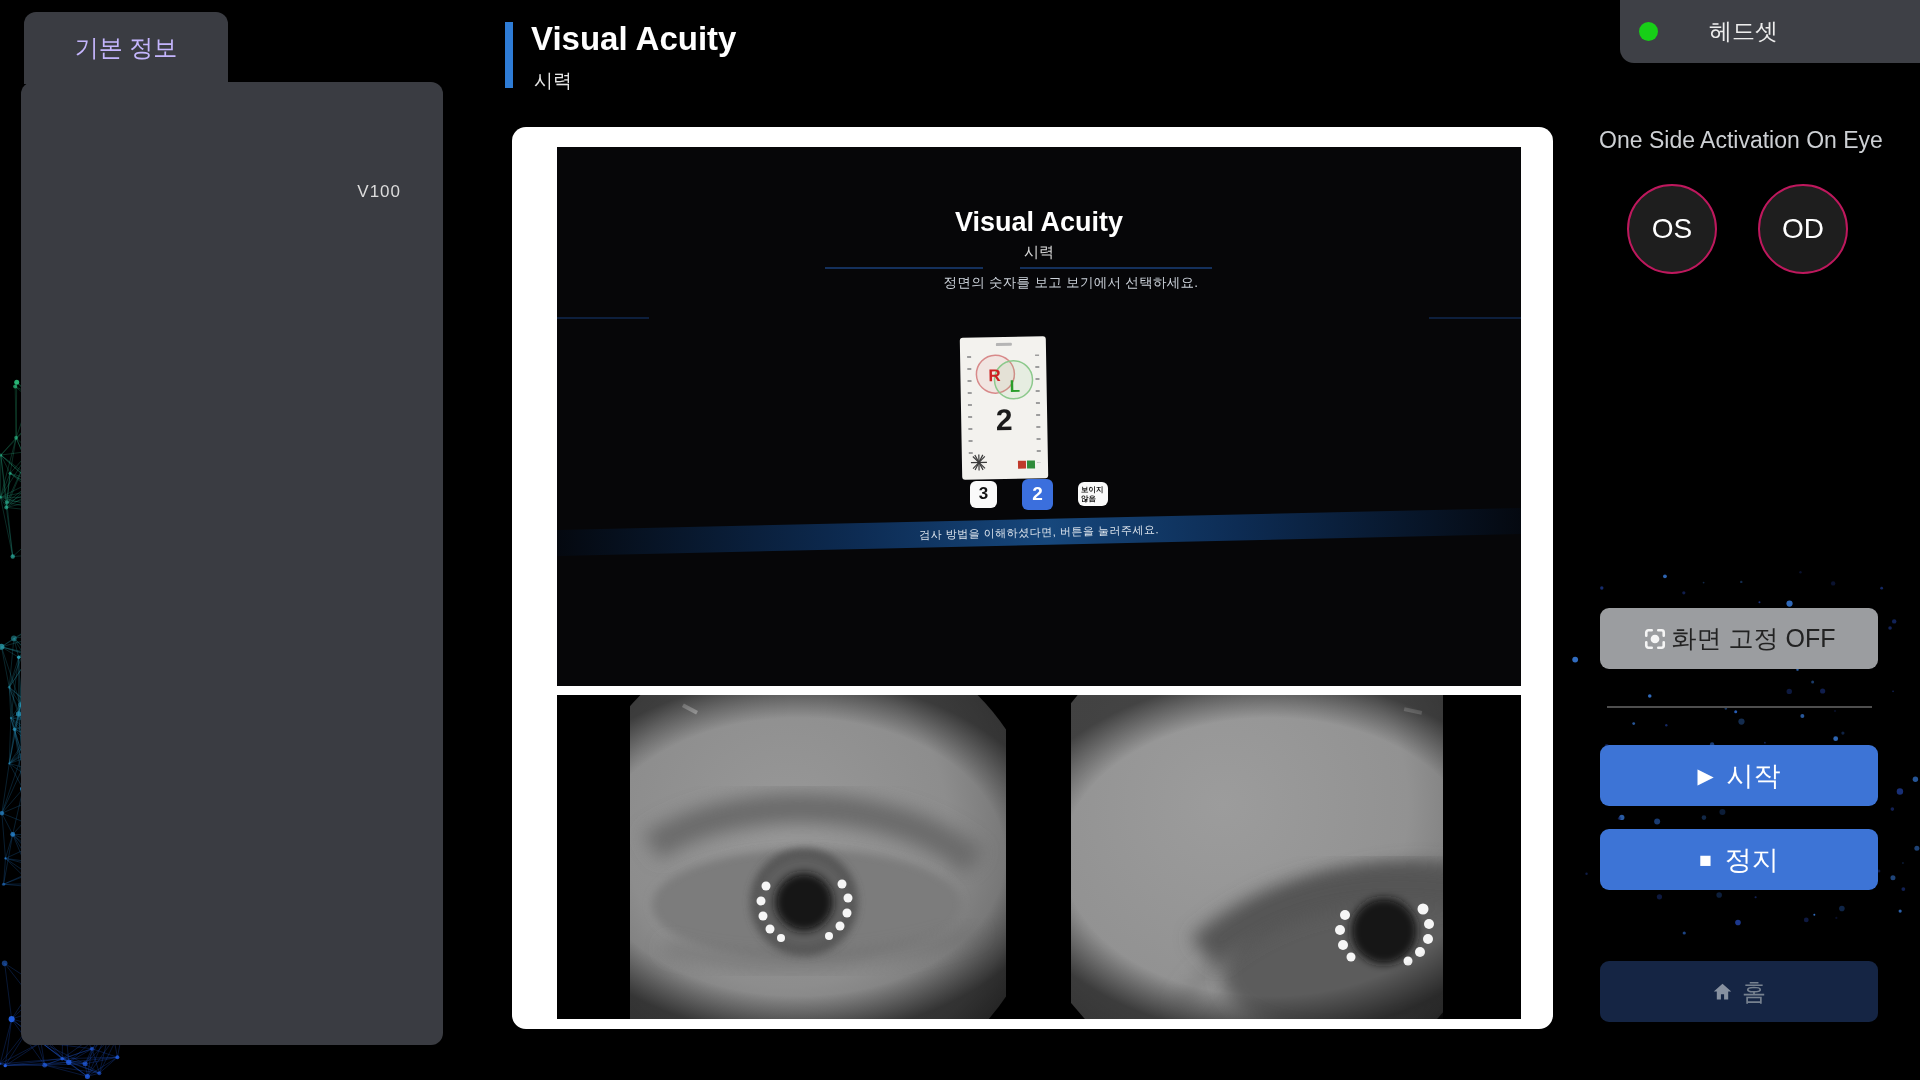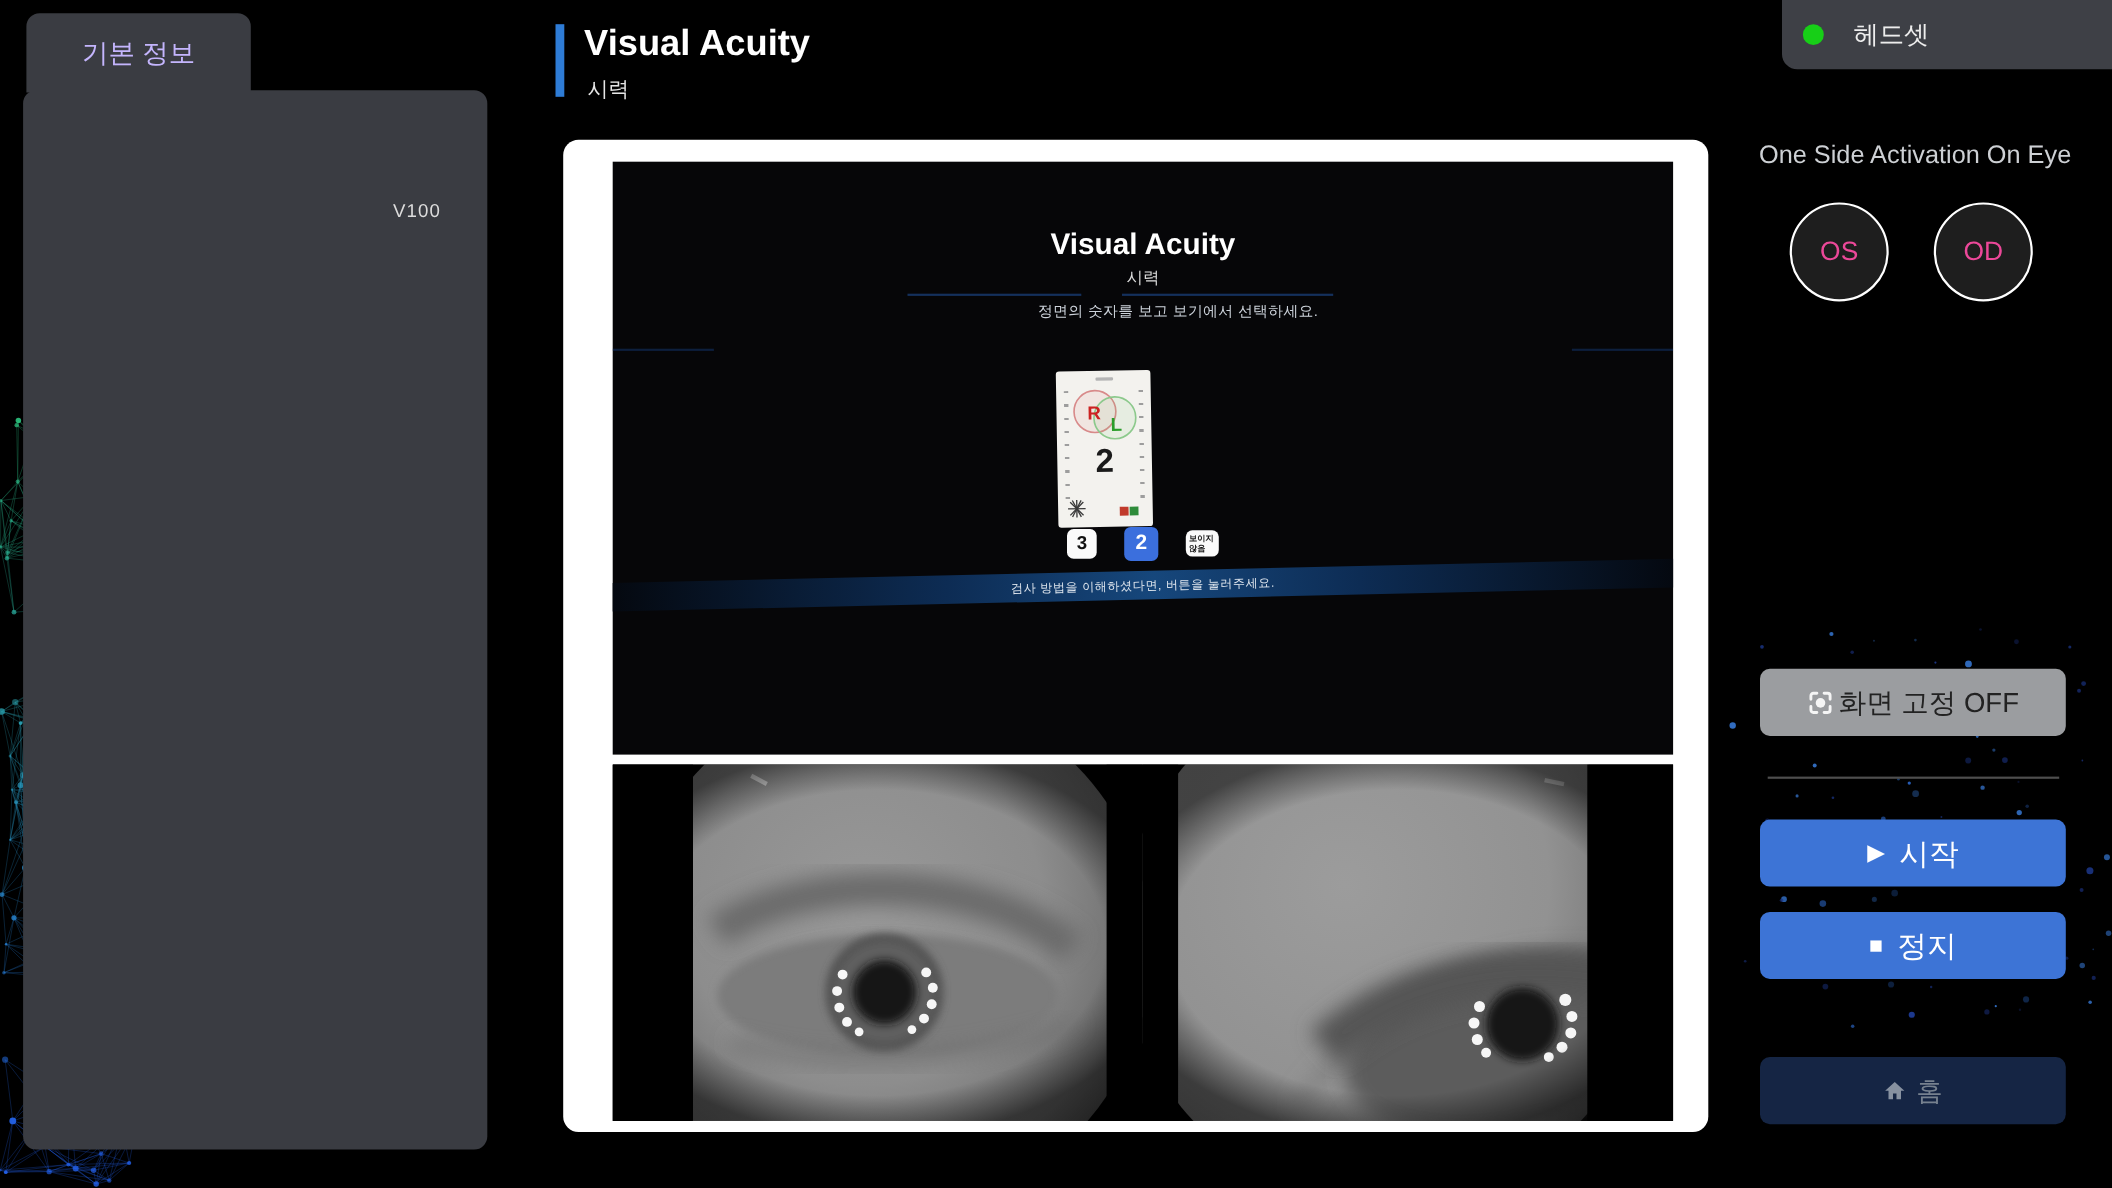--- a/index.html
+++ b/index.html
@@ -40,31 +40,31 @@
 
   
   .title-accent { position:absolute; left:505px; top:22px; width:8px; height:66px; background:#2e7cd6; z-index:2; }
   .page-title { position:absolute; left:531px; top:20px; font-size:33px; font-weight:bold; color:#fff; z-index:2; }
   .page-subtitle { position:absolute; left:534px; top:68px; font-size:19px; color:#e6e6e6; z-index:2; }
 
   
   .headset-bar {
     position:absolute; left:1620px; top:0; width:300px; height:63px; z-index:3;
     background:#3e4046; border-radius:0 0 0 14px;
-    display:flex; align-items:center; padding-left:19px;
+    display:flex; align-items:center; padding-left:19px;gap:24px;
   }
   .headset-dot { width:19px; height:19px; border-radius:50%; background:var(--headset-green,#17cf17); margin-right:27px; }
   .headset-label { font-size:23px; color:#ededed; }
 
   
   .activation-title { position:absolute; left:1583px; top:127px; width:316px; text-align:center; font-size:23px; color:#cdd0d4; z-index:3; }
   .eye-circle {
     position:absolute; top:184px; width:90px; height:90px; border-radius:50%; z-index:3;
-    background:#1e1e1e; border:2px solid #ffffff;
-    display:flex; align-items:center; justify-content:center; font-size:24px; color:#ec4899;
+    background:#1e1e1e; border:2px solid #be185d;
+    display:flex; align-items:center; justify-content:center; font-size:28px; color:#ffffff;
   }
   .os-btn { left:1627px; } .od-btn { left:1758px; }
 
   .lock-btn {
     position:absolute; left:1600px; top:608px; width:278px; height:61px; z-index:6;
     background:var(--lock-gray,#9b9da0); border-radius:9px;
     display:flex; align-items:center; justify-content:center; gap:5px;
     color:#222; font-size:25px;
   }
   .rp-divider { position:absolute; left:1607px; top:706px; width:265px; height:2px; background:#4e4e4e; z-index:3; }

